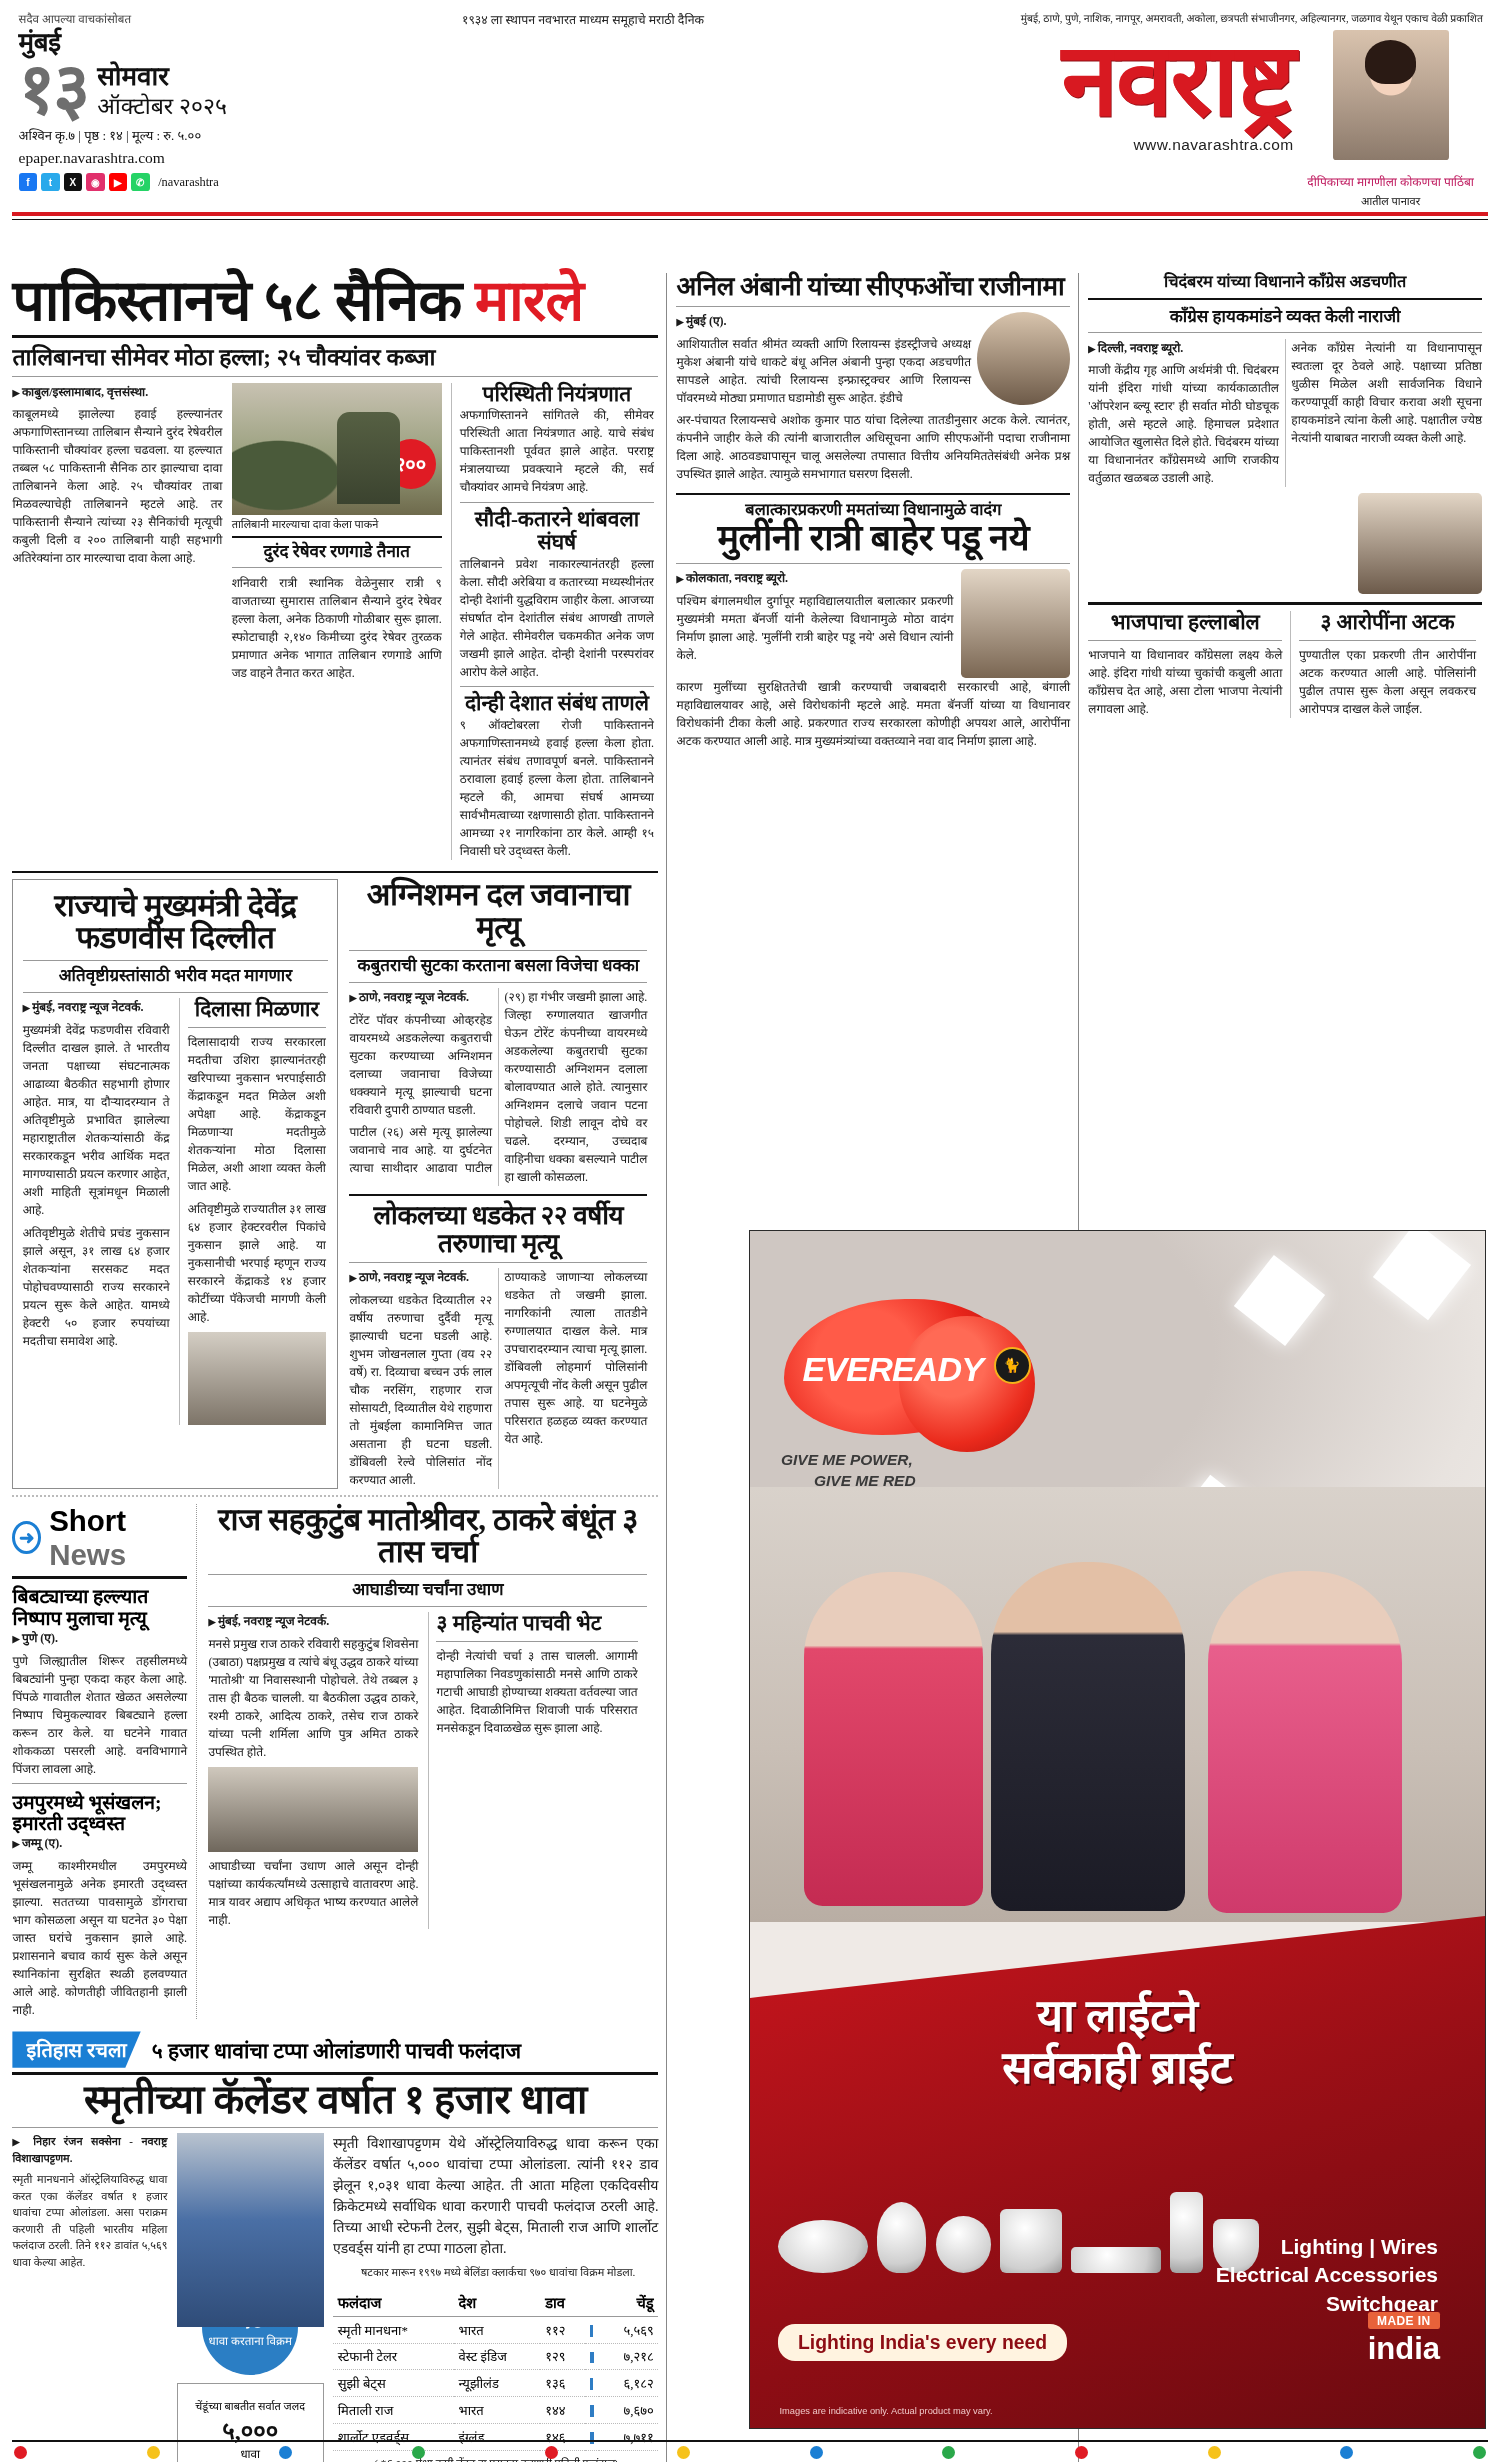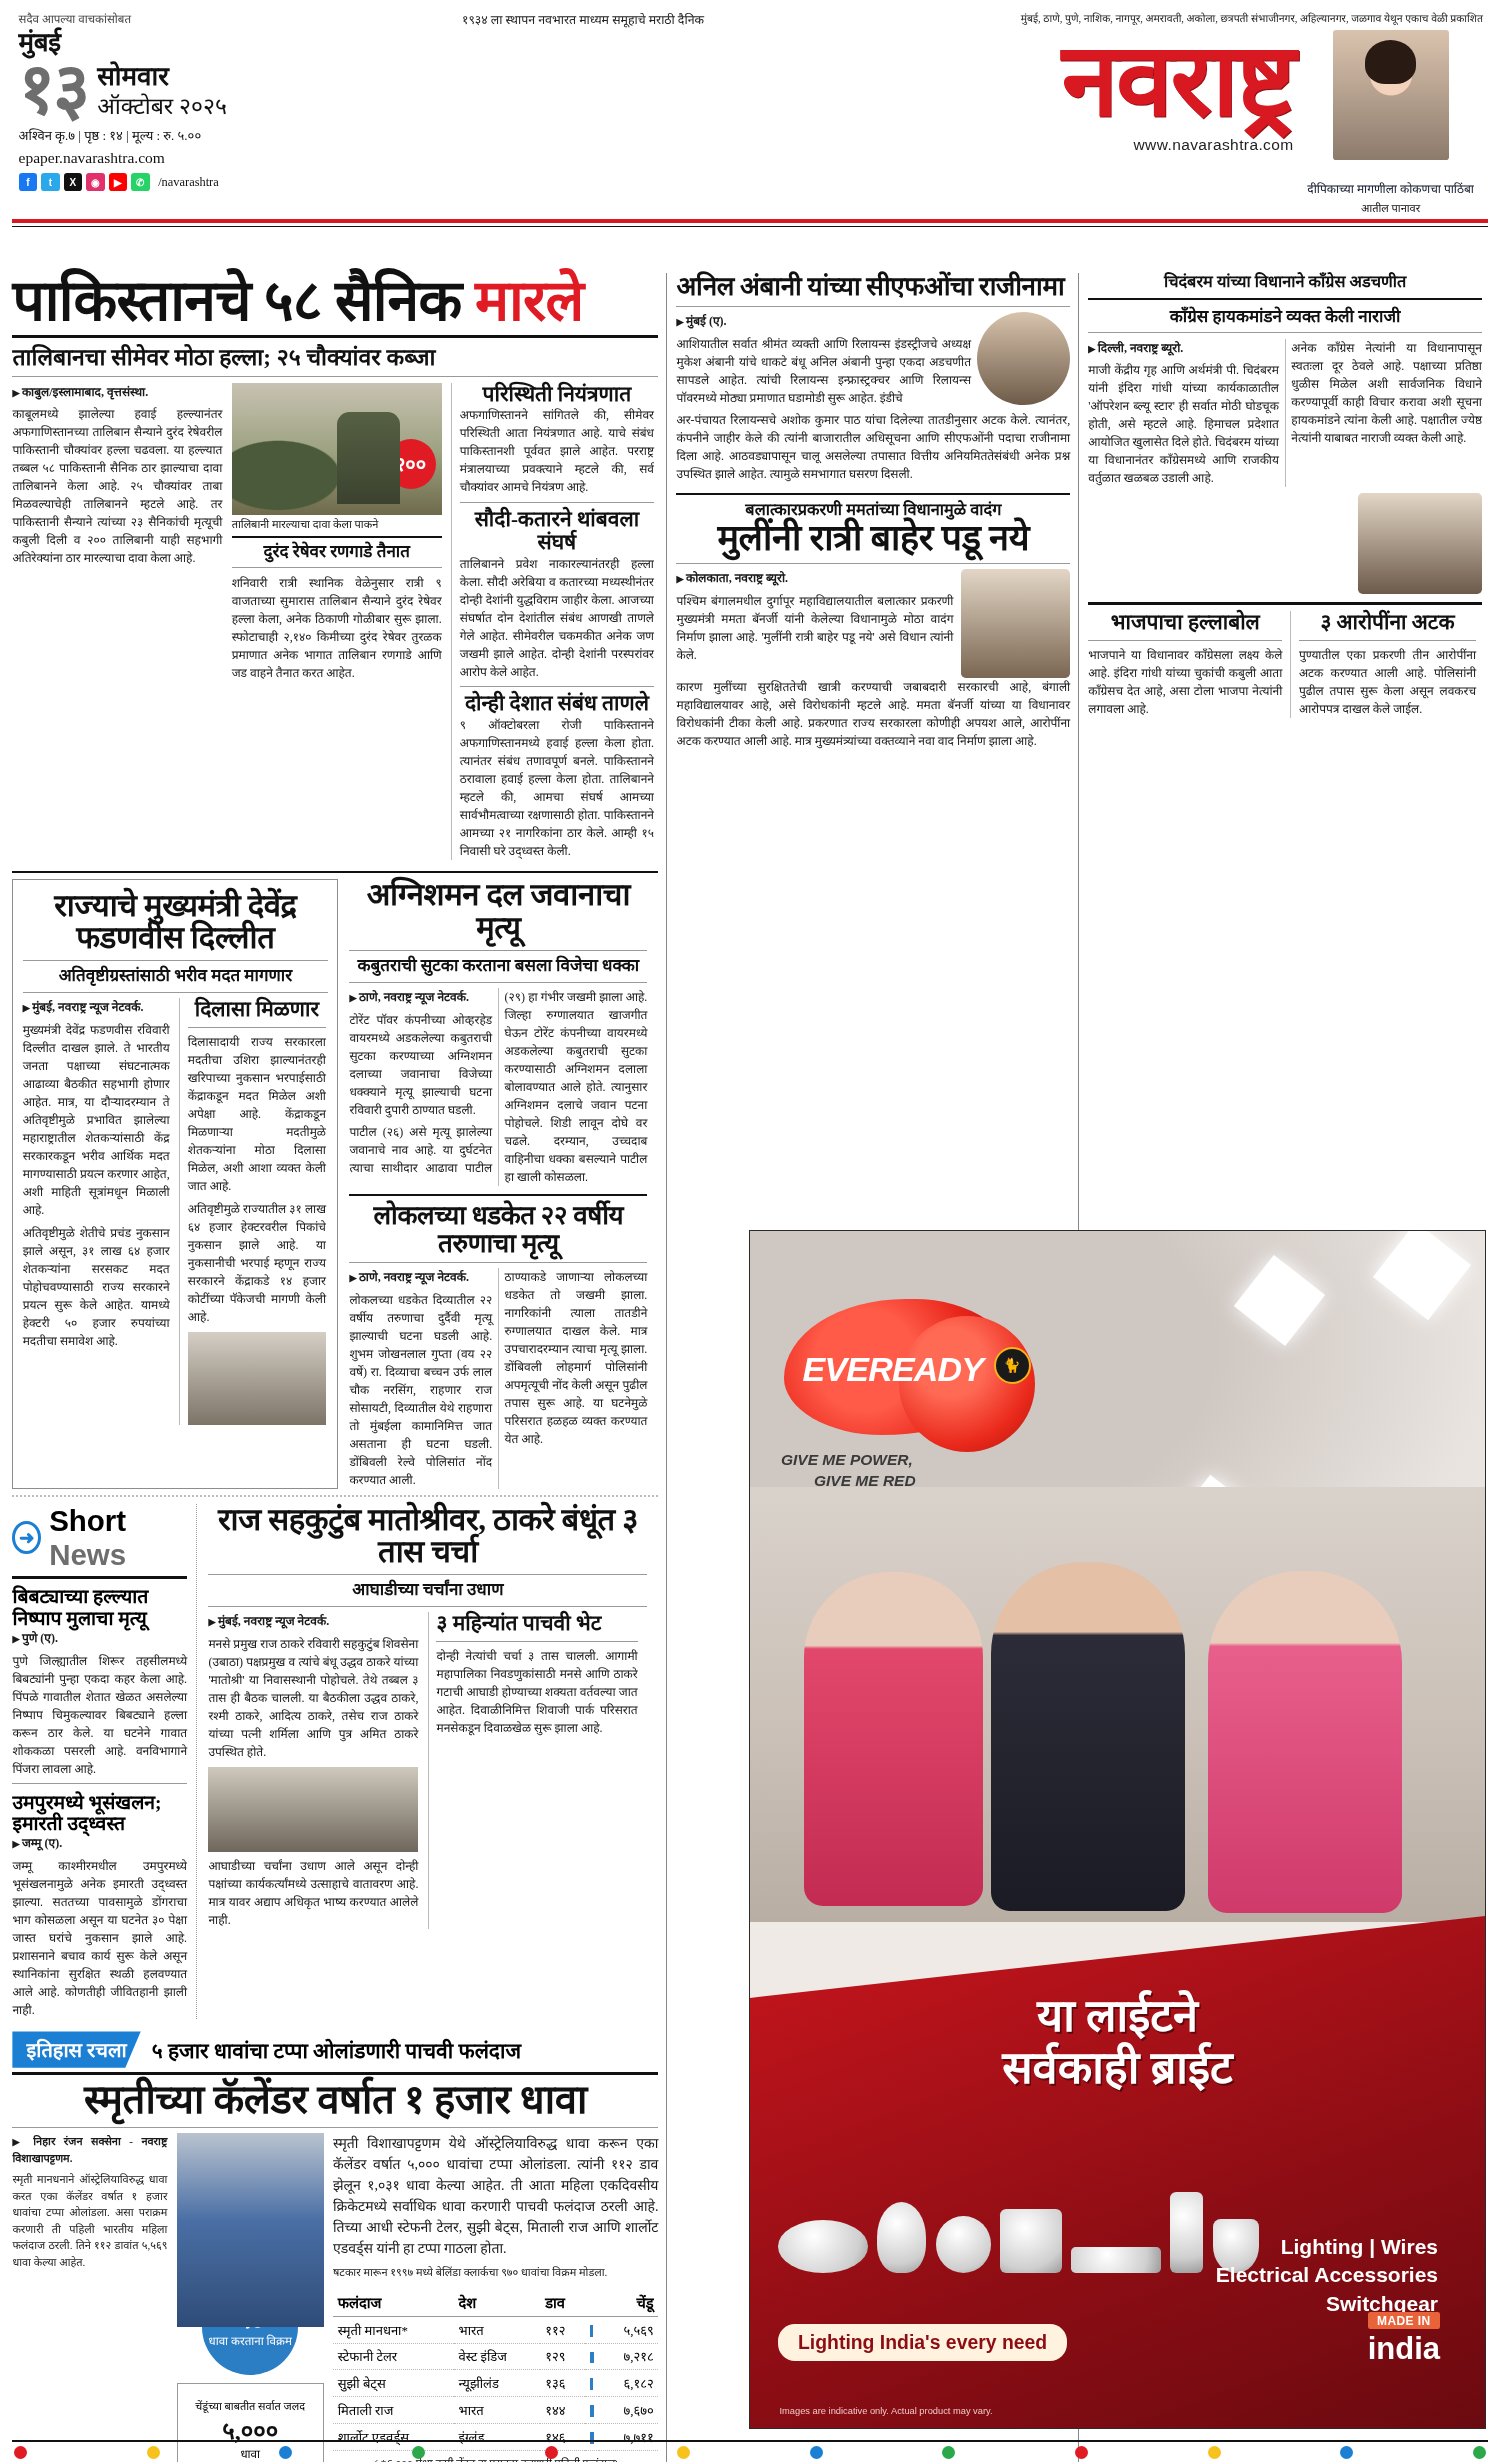--- a/index.html
+++ b/index.html
@@ -40,21 +40,21 @@
   .starcol { width:194px; text-align:center; }
   .starimg {
     width:116px; height:130px; margin:0 auto; border-radius:3.1px;
     background:
       radial-gradient(circle at 50% 34%, #f4d3bd 0 20%, transparent 21%),
       linear-gradient(180deg,#d9c3ae 0%,#b9a492 45%,#8c7a6b 100%);
     position:relative; overflow:hidden;
   }
   .starimg:after{content:"";position:absolute;left:28%;top:8%;width:44%;height:34%;
      background:#2a1a14;border-radius:50% 50% 40% 40%;}
-  .starcap { font-size:12px; color:#0f172a; line-height:1.25; margin-top:22px; }
+  .starcap { font-size:12px; color:#be185d; line-height:1.25; margin-top:15px; }
   .starby { font-size:11px; color:#111; margin-top:3.1px;}
   .redline { height:3.9px; background:#d81921; margin-top:4.7px; }
   .thinline { height:1.6px; background:#111; margin-top:2.3px; }
 
   
   .main { display:flex; gap:0; margin-top:6.2px; }
   .colL { width:646px; }
   .colM { width:404px; border-left:1.2px solid #888; padding-left:9.3px; margin-left:7.8px;}
   .colR { width:404px; border-left:1.2px solid #888; padding-left:9.3px; margin-left:7.8px;}
 
@@ -379,21 +379,21 @@
               <span>धावा करताना विक्रम</span>
             </div>
             <div class="boxstat" style="margin-top:7.8px;">
               <div style="font-size:11px;">चेंडूंच्या बाबतीत सर्वात जलद</div>
               <div class="big">५,०००</div>
               <div style="font-size:11.6px;">धावा</div>
             </div>
           </div>
           <div style="flex:1;">
             <p class="body" style="font-size:14px;">स्मृती विशाखापट्टणम येथे ऑस्ट्रेलियाविरुद्ध धावा करून एका कॅलेंडर वर्षात ५,००० धावांचा टप्पा ओलांडला. त्यांनी ११२ डाव झेलून १,०३१ धावा केल्या आहेत. ती आता महिला एकदिवसीय क्रिकेटमध्ये सर्वाधिक धावा करणारी पाचवी फलंदाज ठरली आहे. तिच्या आधी स्टेफनी टेलर, सुझी बेट्स, मिताली राज आणि शार्लोट एडवर्ड्स यांनी हा टप्पा गाठला होता.</p>
-            <p class="body" style="font-size:11px;">षटकार मारून १९९७ मध्ये बेलिंडा क्लार्कचा ९७० धावांचा विक्रम मोडला.</p>
+            <p class="body" style="font-size:11px;margin-left:28px;">षटकार मारून १९९७ मध्ये बेलिंडा क्लार्कचा ९७० धावांचा विक्रम मोडला.</p>
 
             <table class="ctbl" style="margin-top:7.8px;">
               <thead>
                   <tr>
                 <th>फलंदाज</th>
                 <th>देश</th>
                 <th>डाव</th>
                 <th></th>
                 <th class="r">चेंडू</th>
               </tr>

